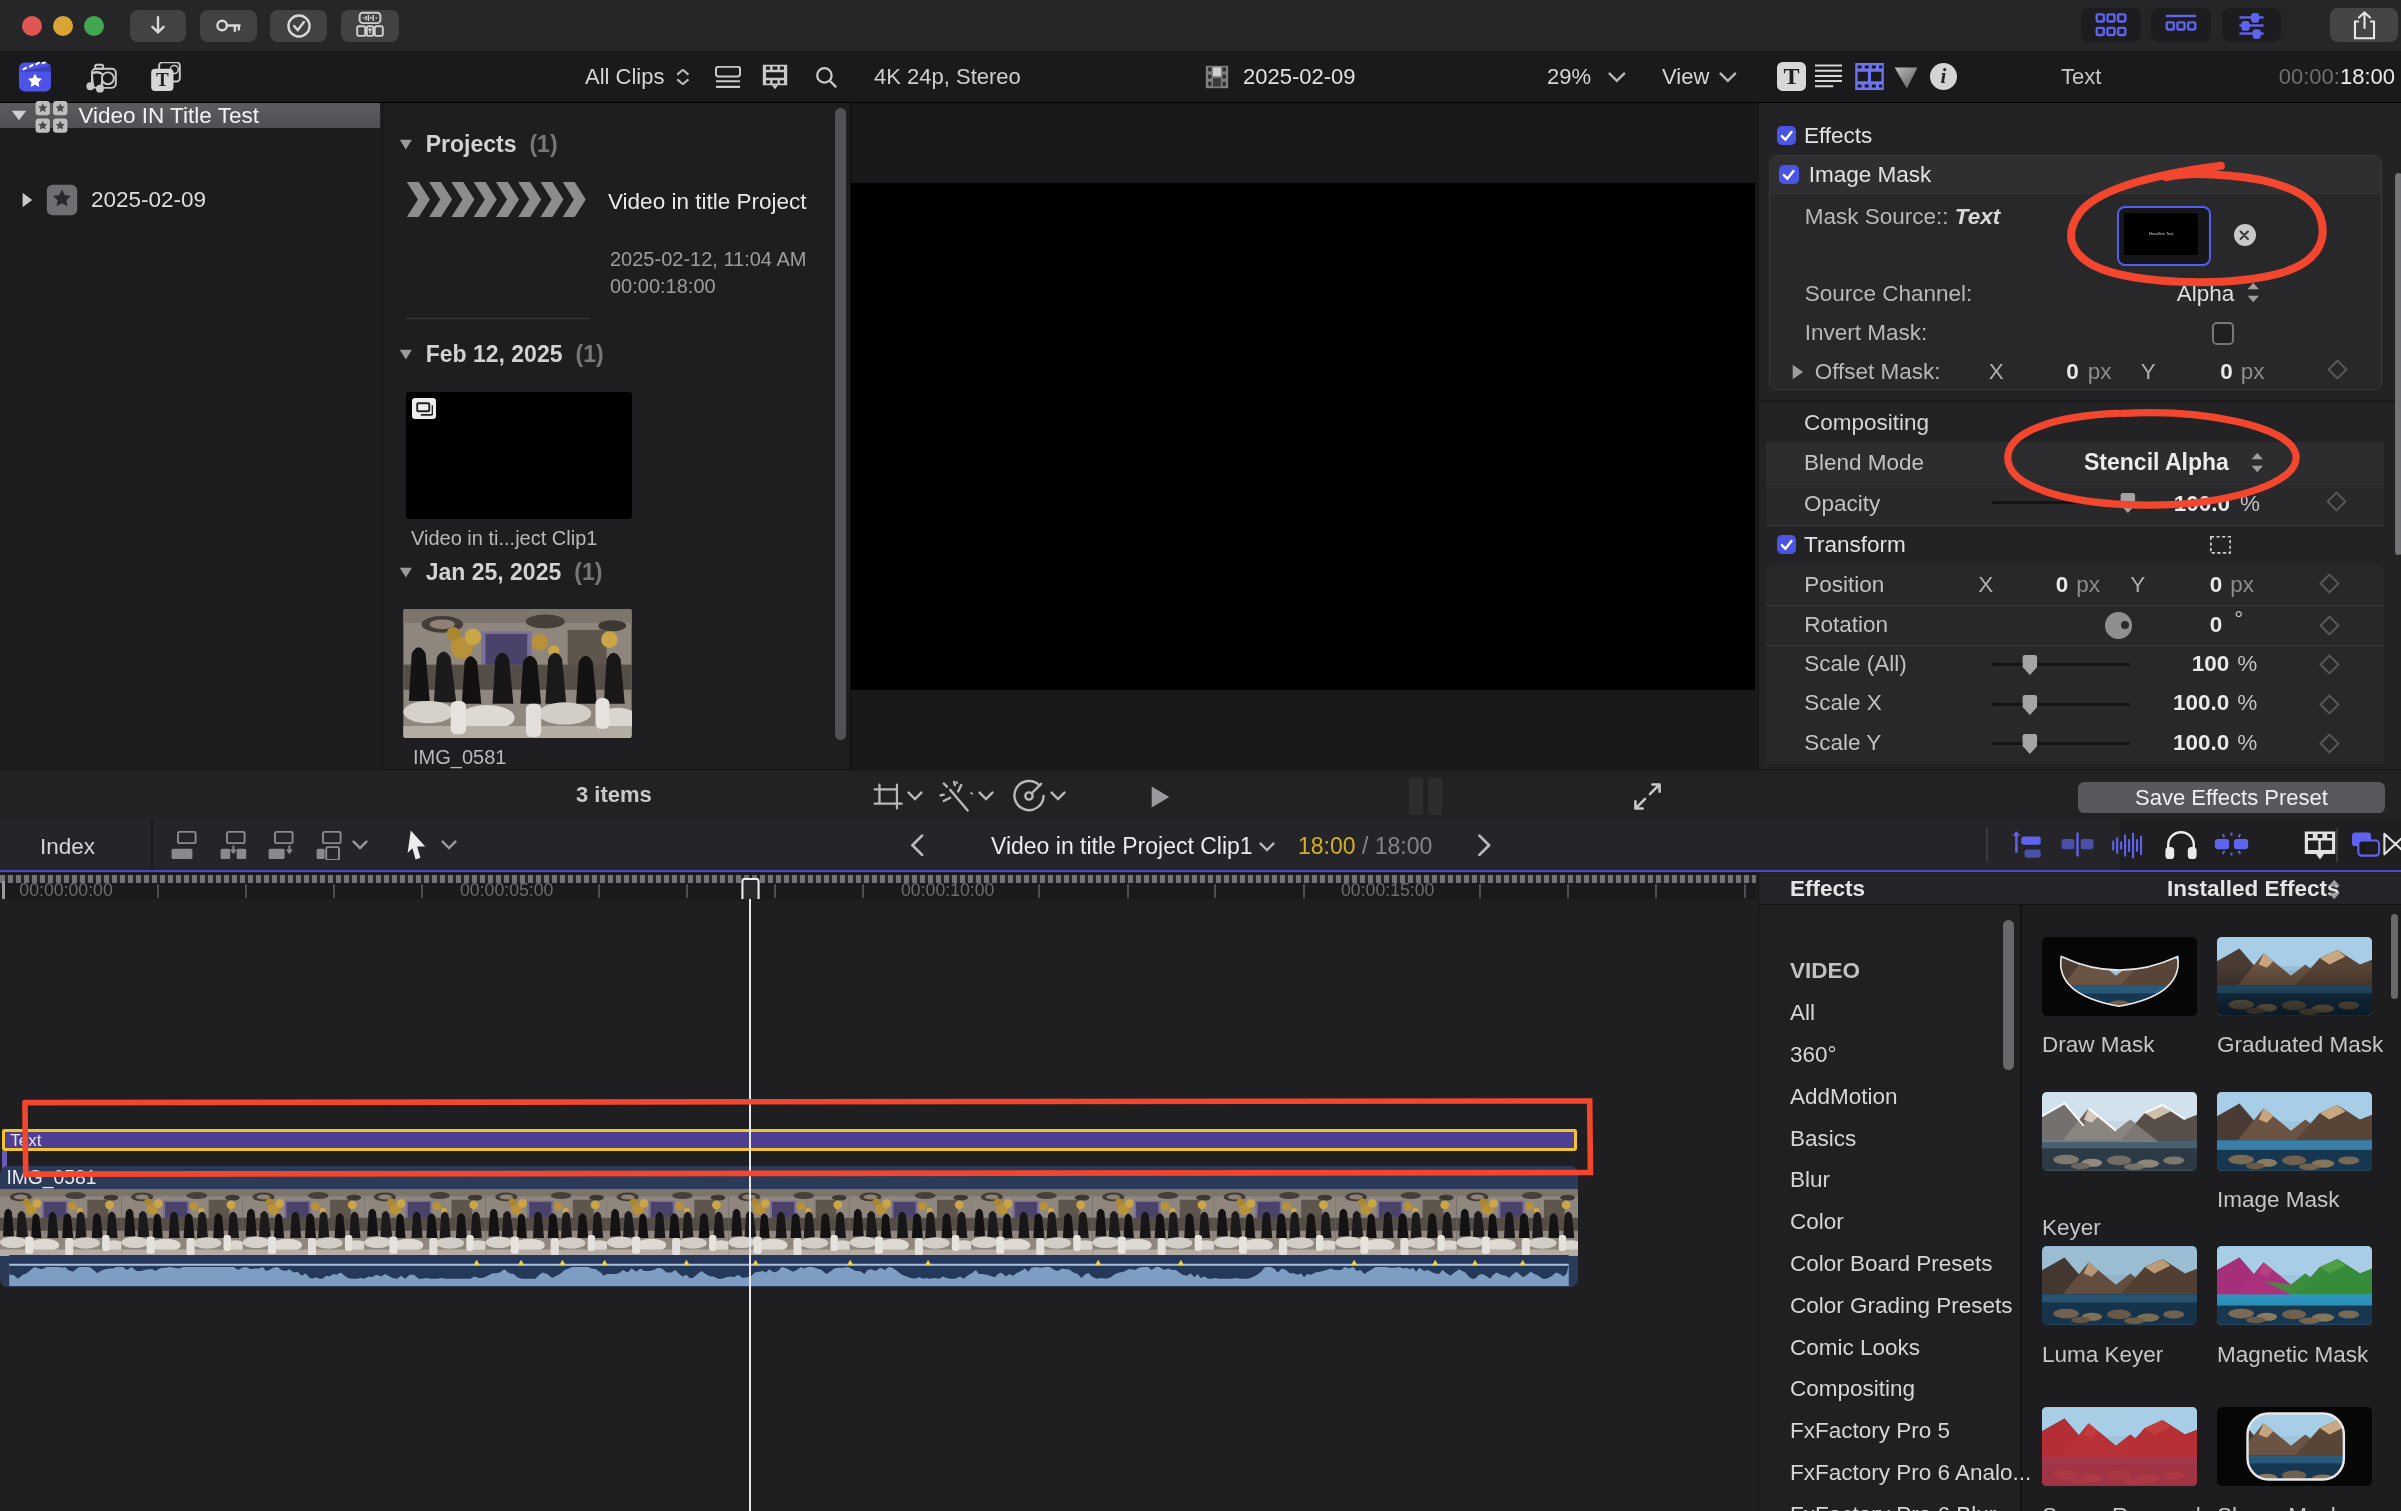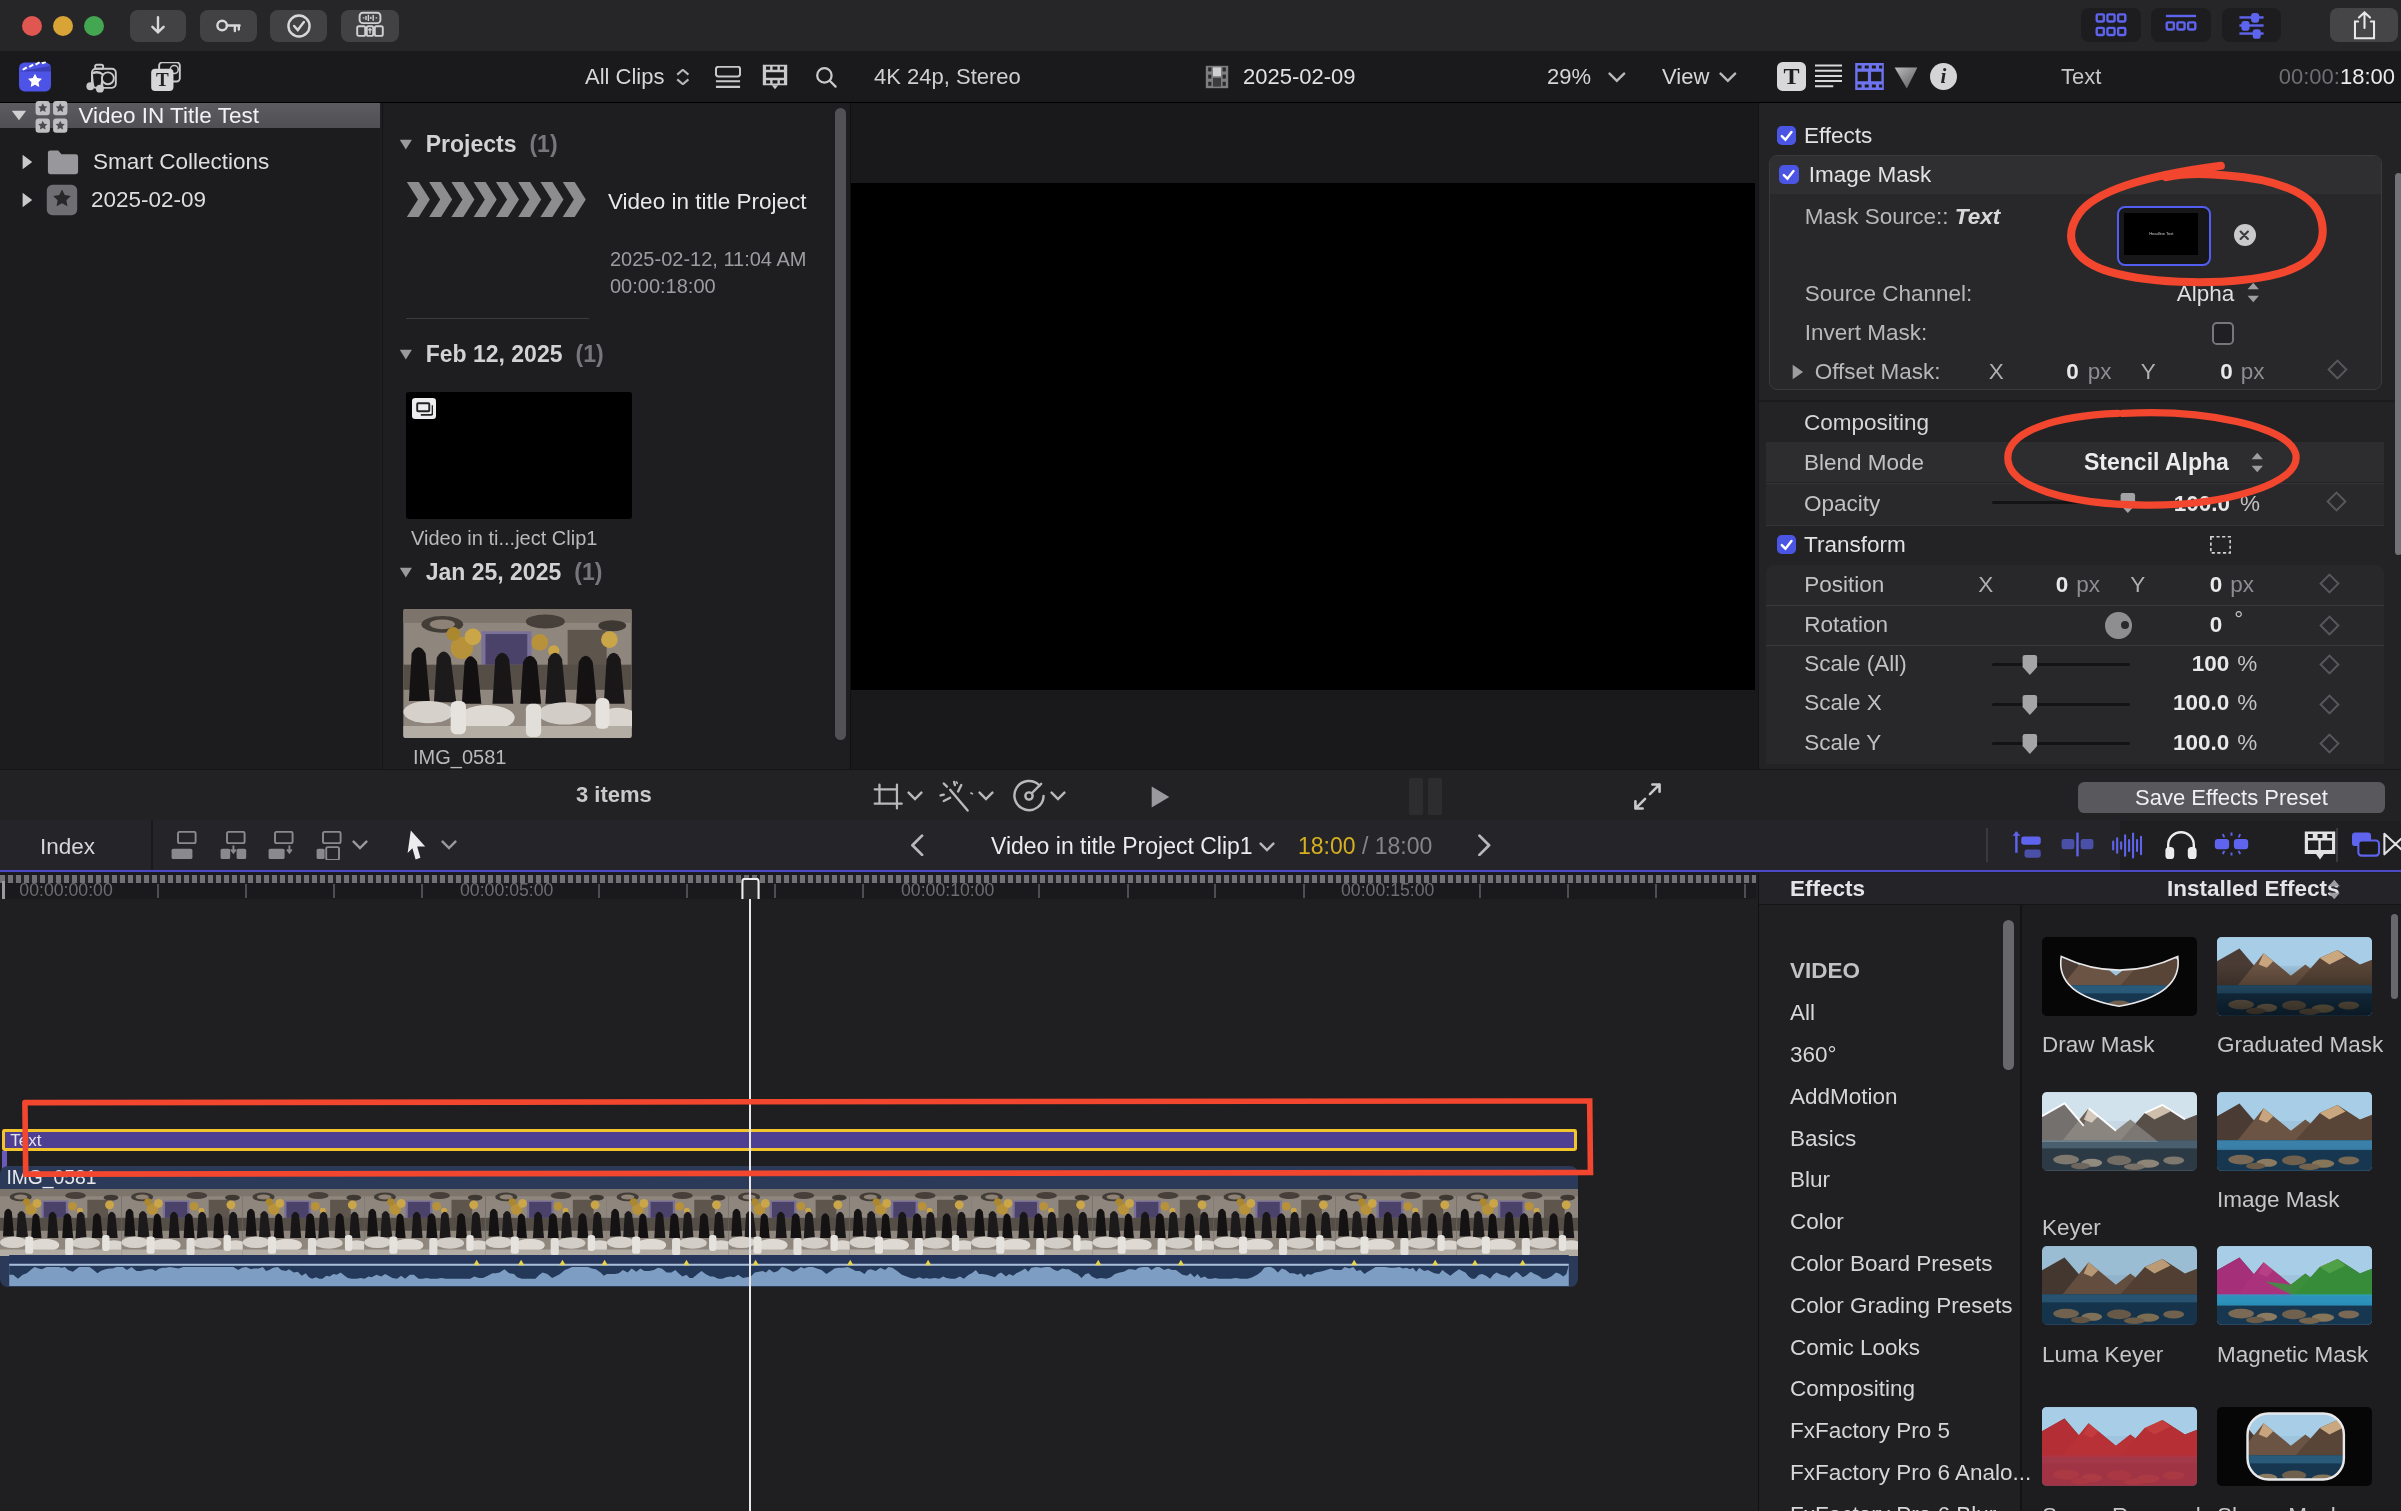--- a/index.html
+++ b/index.html
@@ -293,29 +293,20 @@
           </g>
           <g fill="#4c4c50">
             <path d="M11 5 l1.8 3.6 4 .6 -2.9 2.8 .7 4 -3.6-1.9 -3.6 1.9 .7-4 -2.9-2.8 4-.6Z"></path>
             <path d="M33 5 l1.8 3.6 4 .6 -2.9 2.8 .7 4 -3.6-1.9 -3.6 1.9 .7-4 -2.9-2.8 4-.6Z"></path>
             <path d="M11 27 l1.8 3.6 4 .6 -2.9 2.8 .7 4 -3.6-1.9 -3.6 1.9 .7-4 -2.9-2.8 4-.6Z"></path>
             <path d="M33 27 l1.8 3.6 4 .6 -2.9 2.8 .7 4 -3.6-1.9 -3.6 1.9 .7-4 -2.9-2.8 4-.6Z"></path>
           </g>
         </svg>
       <span style="margin-left:9.7px;font-size:22.5px;color:#f2f2f4;">Video IN Title Test</span>
     </div>
-    <div class="abs" style="left:0;top:39px;width:380px;height:39px;display:flex;align-items:center;">
-      <svg style="margin-left:21px" width="12px" height="16" viewBox="0 0 15 20">
-          <path d="M2 1 L14 10 L2 19 Z" fill="#c9c9cb"></path>
-        </svg>
-      <svg style="margin-left:13px" width="34" height="27" viewBox="0 0 42 34">
-          <path d="M2 6 a3 3 0 0 1 3-3 h10 l4 5 h18 a3 3 0 0 1 3 3 v19 a3 3 0 0 1 -3 3 h-32 a3 3 0 0 1 -3 -3 Z" fill="#98989c"></path>
-        </svg>
-      <span style="margin-left:13px;font-size:22.5px;color:#dededf;">Smart Collections</span>
-    </div>
     <div class="abs" style="left:0;top:77px;width:380px;height:39px;display:flex;align-items:center;">
       <svg style="margin-left:21px" width="12px" height="16" viewBox="0 0 15 20">
           <path d="M2 1 L14 10 L2 19 Z" fill="#c9c9cb"></path>
         </svg>
       <svg style="margin-left:13px" width="32" height="32" viewBox="0 0 40 40">
           <rect x="1" y="1" width="38" height="38" rx="7" fill="#6f6f73"></rect>
           <path d="M20 7 l3.4 6.9 7.6 1.1 -5.5 5.3 1.3 7.5 -6.8-3.6 -6.8 3.6 1.3-7.5 -5.5-5.3 7.6-1.1Z" fill="#28282a"></path>
         </svg>
       <span style="margin-left:13px;font-size:22.5px;color:#dededf;">2025-02-09</span>
     </div>

